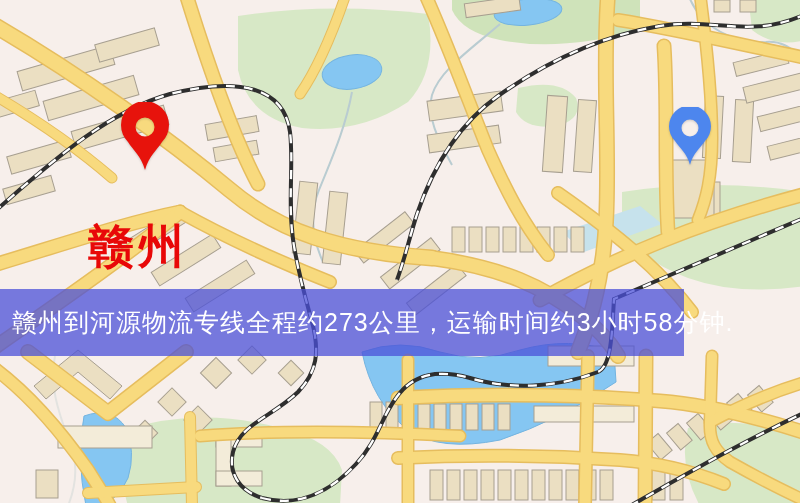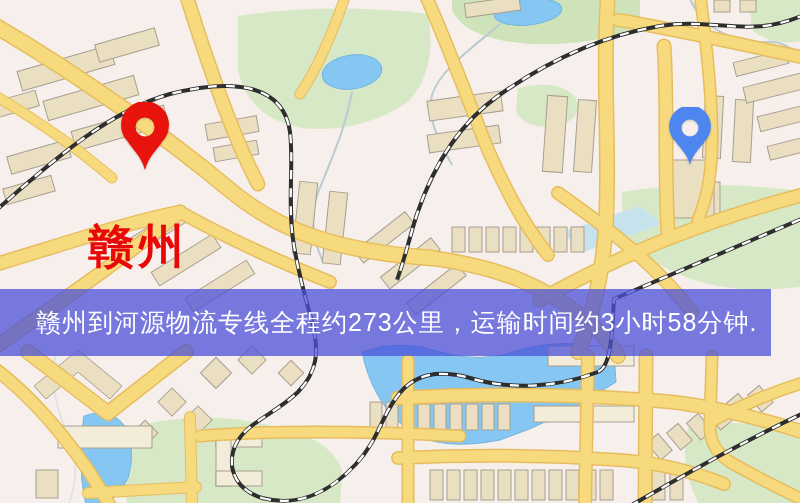--- a/index.html
+++ b/index.html
@@ -15,23 +15,23 @@
   .water-pale{fill:var(--water-pale,#c6e2ec);}
   .stream{fill:none;stroke:var(--stream,#b9ccd1);stroke-width:2;}
   .stream-w{fill:none;stroke:#e3e3e0;stroke-width:2;}
   .bld{fill:var(--building,#ebdfc2);stroke:var(--building-border,#a79f90);stroke-width:1;}
   .bld-light{fill:#f3ecd9;stroke:var(--building-border,#a79f90);stroke-width:1;}
   .rc use{fill:none;stroke:var(--road-casing,#e6bd5e);stroke-linecap:round;stroke-linejoin:round;}
   .rf use{fill:none;stroke:var(--road,#f8da7e);stroke-linecap:round;stroke-linejoin:round;}
   .rwb use{fill:none;stroke:var(--rail,#2e2e2e);stroke-width:4;}
   .rwd use{fill:none;stroke:var(--rail-dash,#ffffff);stroke-width:2.3;stroke-dasharray:9 9;}
   .banner{
-    position:absolute;left:0;top:289px;width:771px;height:67px;
+    position:absolute;left:0;top:289px;width:684px;height:67px;
     background:var(--banner-bg,rgba(75,80,216,.75));
-    display:flex;align-items:center;box-sizing:border-box;padding-left:36px;
+    display:flex;align-items:center;box-sizing:border-box;padding-left:12px;
   }
   .banner-text{
     color:var(--banner-text,#fff);font-size:25px;letter-spacing:1px;white-space:nowrap;
   }
   .marker{position:absolute;filter:drop-shadow(0 1px 1px rgba(0,0,0,.18));}
   .marker-origin{left:119px;top:102px;width:52px;height:70px;}
   .marker-dest{left:667px;top:107px;width:46px;height:60px;}
   .pin-origin{fill:var(--pin-origin,#e7130c);}
   .pin-dest{fill:var(--pin-dest,#4d86ee);}
   .city-label{

